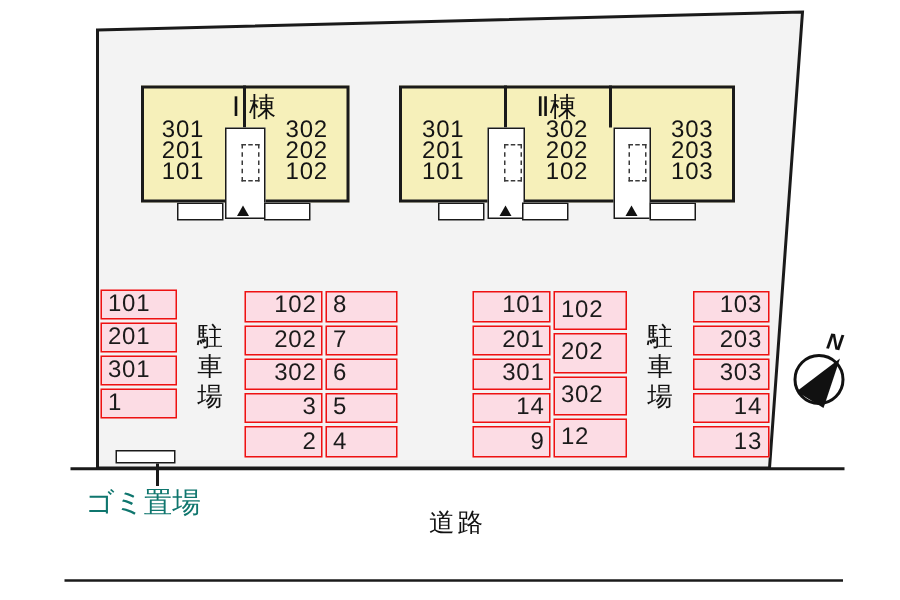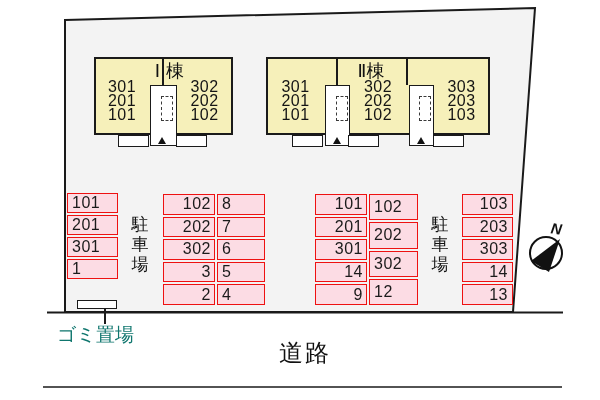--- a/index.html
+++ b/index.html
@@ -29,21 +29,21 @@
   .pcol { display:flex; flex-direction:column; gap:2px; flex:1; }
   .cell { flex:1; background:#fcdce4; border:1.5px solid #ee1111;
           display:flex; align-items:center; font-size:16px; color:#1b1b1b; letter-spacing:0.5px; }
   .cell.r { justify-content:flex-end; padding-right:3px; }
   .cell.l { justify-content:flex-start; padding-left:4px; }
 
   .vlabel { position:absolute; width:18px; display:flex; flex-direction:column; align-items:center;
             font-size:17px; line-height:20px; color:#111; }
 
   .plain-label { position:absolute; font-size:19px; color:#0f766e; white-space:nowrap; }
-  .road-label  { position:absolute; font-size:24px; color:#111; letter-spacing:2px; }
+  .road-label  { position:absolute; font-size:17px; color:#111; letter-spacing:2px; }
 
   .garbage-box { position:absolute; background:#ffffff; border:1.5px solid #1a1a1a; }
   .leader { position:absolute; width:1.5px; background:#1a1a1a; }
 
   .north-n { position:absolute; font-size:15px; font-weight:600; font-style:italic;
              color:#111; transform:rotate(8deg); }
 </style>
 </head>
 <body>
 

